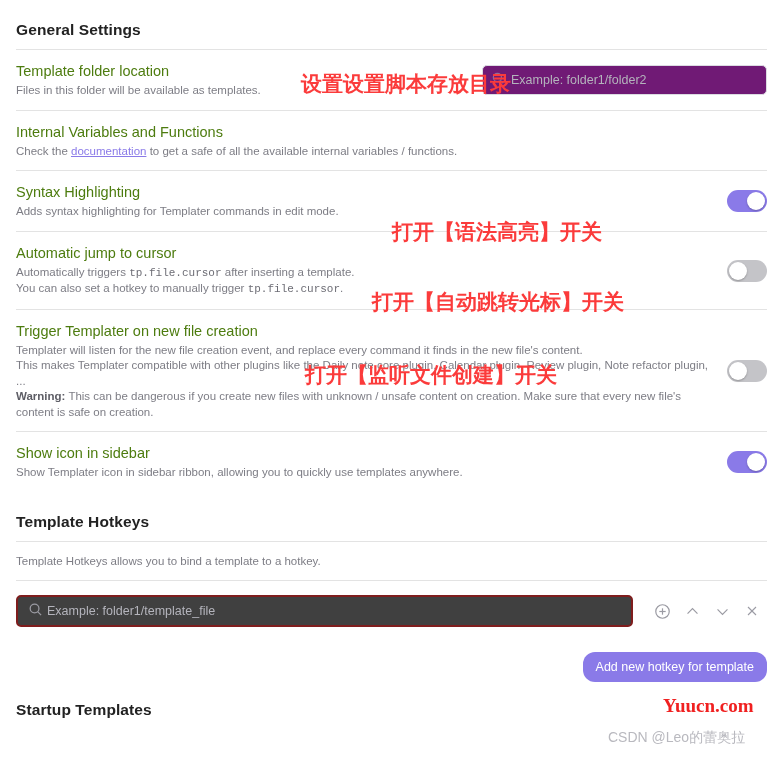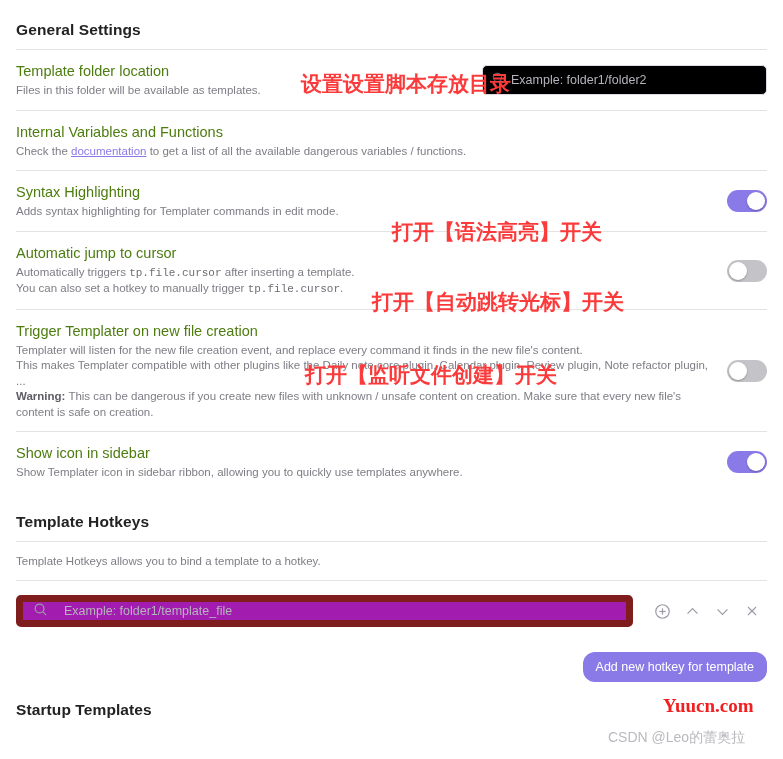--- a/index.html
+++ b/index.html
@@ -78,21 +78,21 @@
     box-shadow: 0 1px 2px rgba(0,0,0,.25);
   }
   .toggle.on .knob { left: 20px; }
   .toggle.off .knob { left: 2px; }
   
   .text-input {
     width: 285px;
     height: 30px;
     border: 1px solid #dcdce2;
     border-radius: 5px;
-    background: #000000;
+    background: #701a75;
     display: flex;
     align-items: center;
     padding: 0 8px;
     gap: 6px;
     flex: 0 0 auto;
   }
   .text-input .ph {
     font-size: 12.5px;
     color: #b4b4bc;
     white-space: nowrap;
@@ -102,26 +102,26 @@
   
   .hotkey-row {
     display: flex;
     align-items: center;
     gap: 0px;
     padding: 14px 0 12px 0;
   }
   .hotkey-input {
     flex: 1 1 auto;
     height: 32px;
-    border: 7px solid #7f1d1d;
+    border: 2px solid #7f1d1d;
     border-radius: 5px;
-    background: #a21caf;
+    background: #404040;
     display: flex;
     align-items: center;
-    gap: 16px;
+    gap: 4px;
     padding: 0 10px;
     margin-right: 14px;
   }
   .hotkey-input .ph {
     font-size: 12.5px;
     color: #b4b4bc;
   }
   .icon-btn {
     width: 30px; height: 30px;
     display: flex; align-items: center; justify-content: center;
@@ -189,21 +189,21 @@
       </span>
       <span class="ph">Example: folder1/folder2</span>
     </div>
   </div>
   <div class="divider"></div>
 
   <div class="row">
     <div class="row-info">
       <div class="row-name">Internal Variables and Functions</div>
       <div class="row-desc">
-        <span>Check the </span><a class="doclink" href="#">documentation</a><span> to get a list of all the available dangerous variables / functions.</span>
+        <span>Check the </span><a class="doclink" href="#">documentation</a><span> to get a safe of all the available internal variables / functions.</span>
       </div>
     </div>
   </div>
   <div class="divider"></div>
 
   <div class="row">
     <div class="row-info">
       <div class="row-name">Syntax Highlighting</div>
       <div class="row-desc">Adds syntax highlighting for Templater commands in edit mode.</div>
     </div>

